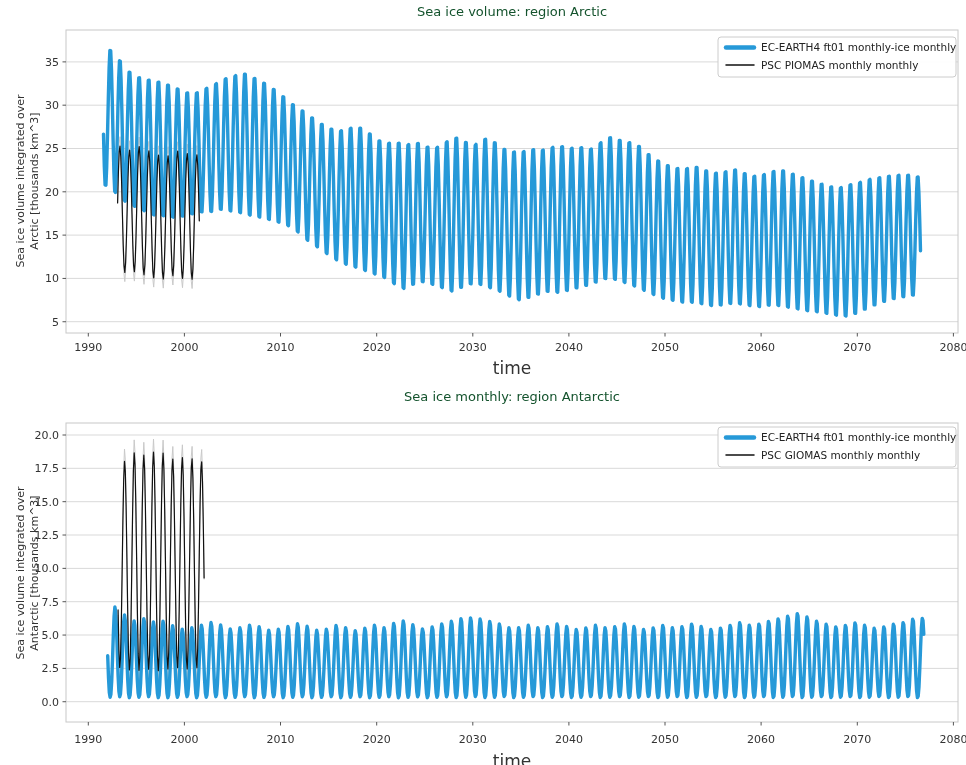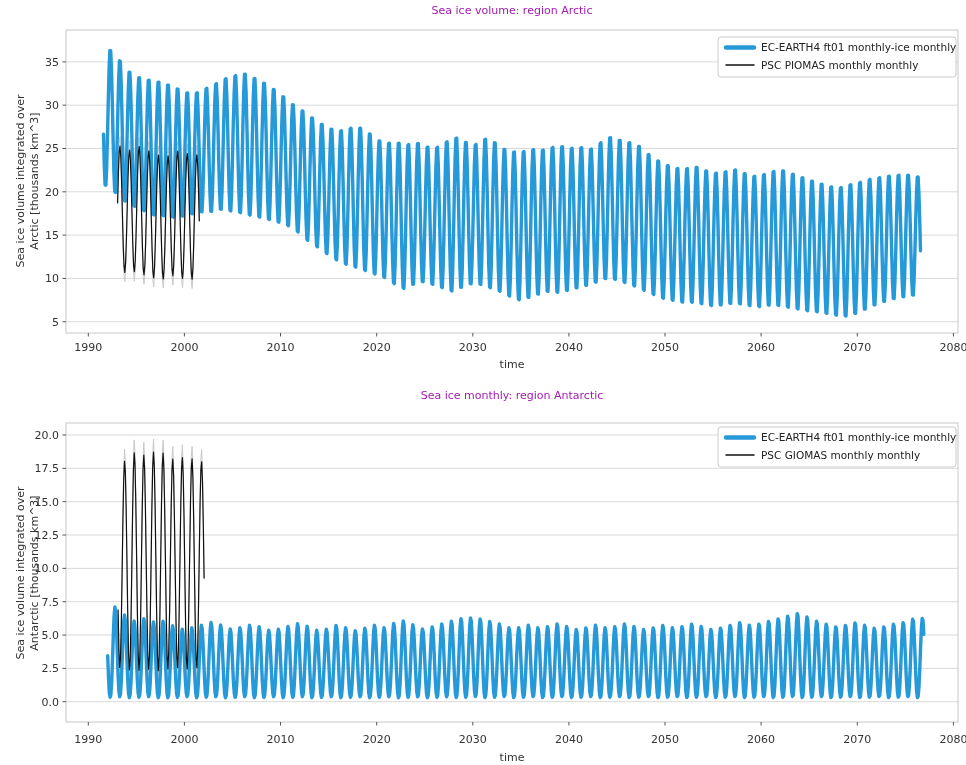--- a/index.html
+++ b/index.html
@@ -4,26 +4,26 @@
 <style>
   html,body{margin:0;padding:0;background:#ffffff;}
   body{width:966px;height:765px;overflow:hidden;font-family:"DejaVu Sans","Liberation Sans",sans-serif;}
   .page{position:relative;width:966px;height:765px;background:#fff;}
   .chart-wrap{position:relative;width:966px;}
   #wrap0{height:383px;}
   #wrap1{height:382px;}
   .chart-wrap svg{position:absolute;left:0;top:0;}
   svg text{font-family:"DejaVu Sans","Liberation Sans",sans-serif;}
   .chart-title{position:absolute;top:4px;left:512px;transform:translateX(-50%);
-    font-size:11px;color:#a21caf;white-space:nowrap;}
+    font-size:13px;color:#14532d;white-space:nowrap;}
   #wrap1 .chart-title{top:6px;}
   .y-label{position:absolute;left:27px;transform:translate(-50%,-50%) rotate(-90deg);
     font-size:11px;color:#333333;text-align:center;line-height:13.5px;white-space:nowrap;}
   .x-label{position:absolute;left:512px;transform:translateX(-50%);
-    font-size:11px;color:#333333;}
+    font-size:17px;color:#333333;}
 </style>
 </head>
 <body>
 
 <div class="page">
 
   <div class="chart-wrap" id="wrap0">
     <svg id="svg0" width="966" height="383" viewBox="0 0 966 383">
         <line x1="66" x2="958" y1="321.7" y2="321.7" stroke="#d9d9d9" stroke-width="1"></line>
         <line x1="66" x2="958" y1="278.4" y2="278.4" stroke="#d9d9d9" stroke-width="1"></line>

